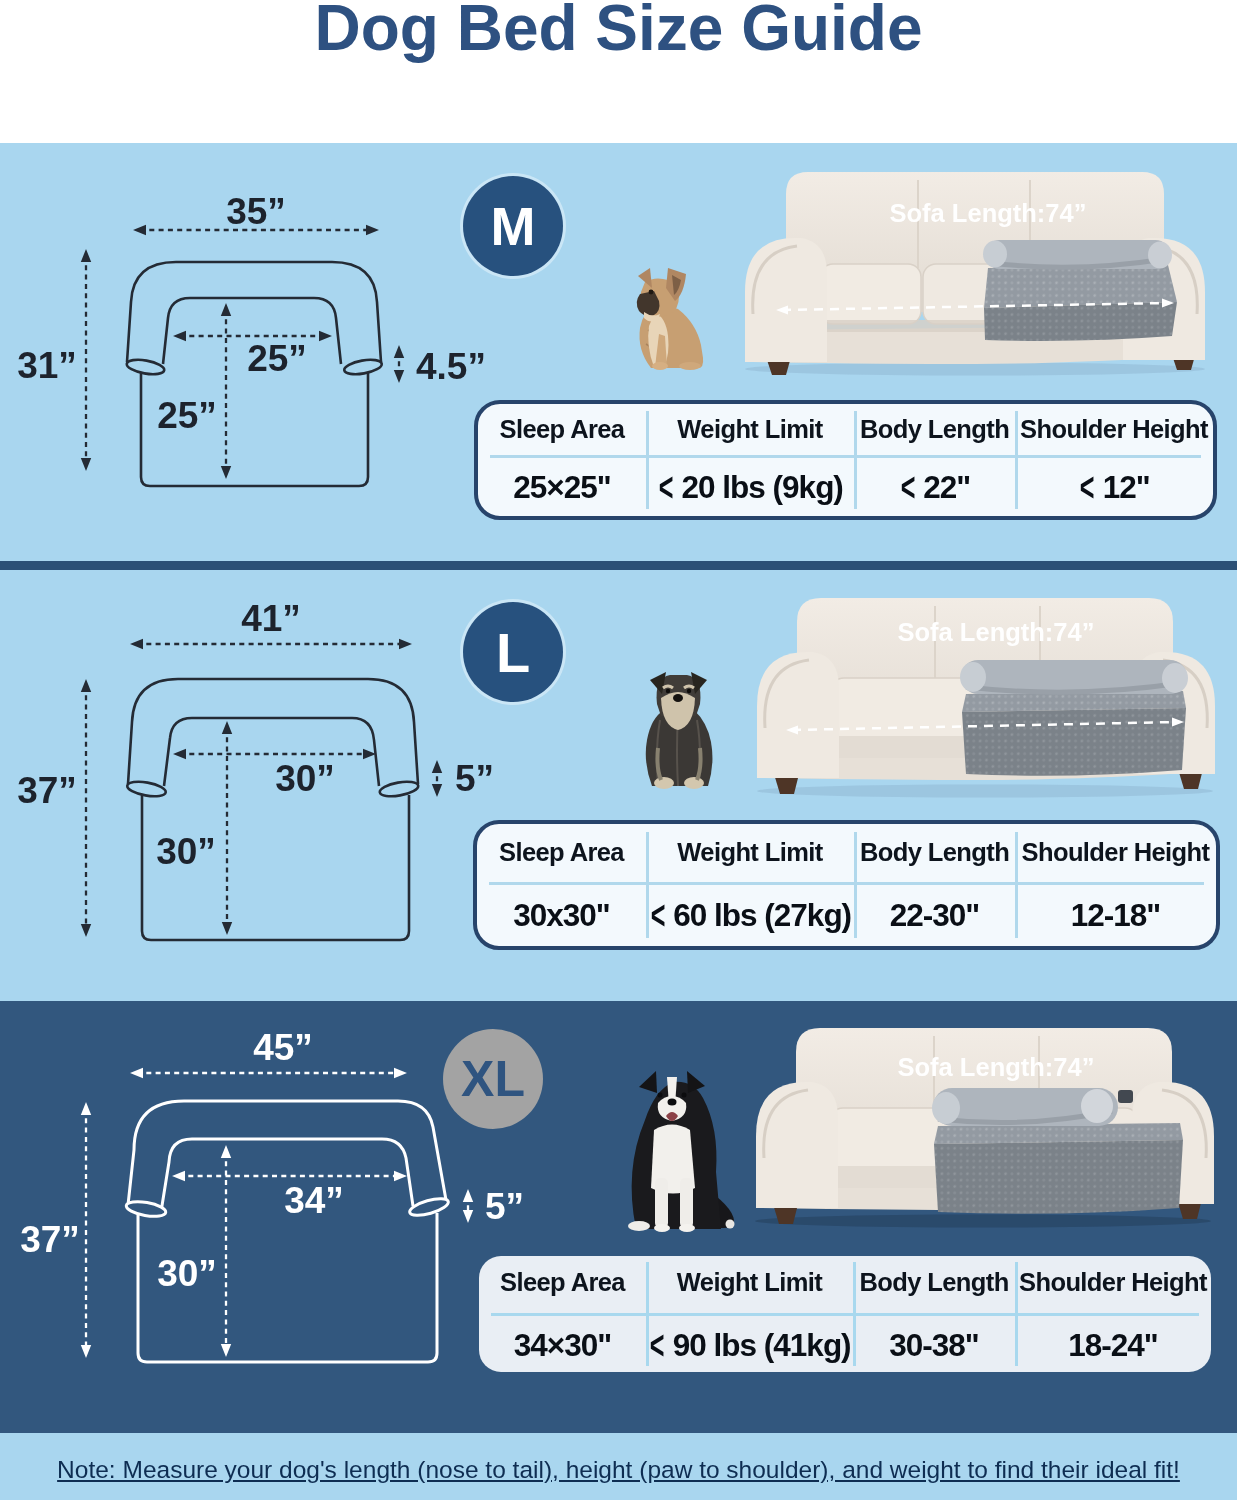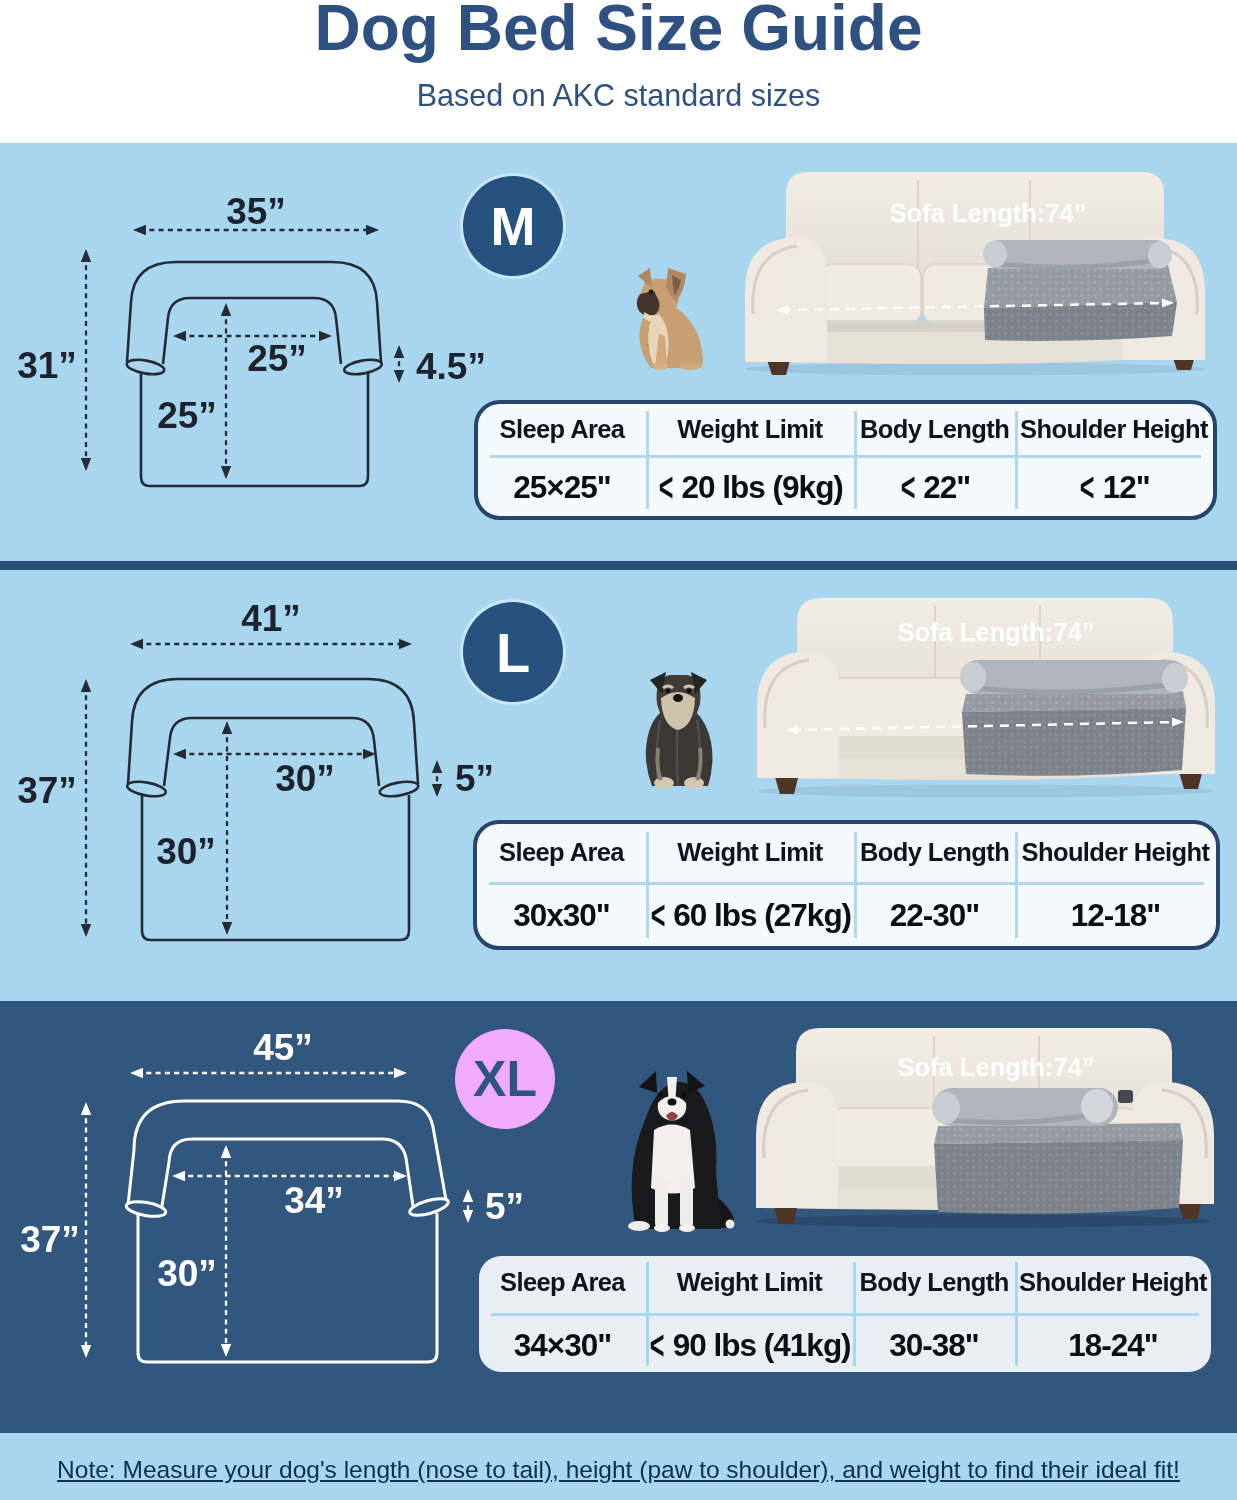--- a/index.html
+++ b/index.html
@@ -31,21 +31,20 @@
   .dlabw{font-family:"Liberation Sans",sans-serif;font-weight:bold;font-size:37px;fill:#ffffff;}
   .tbl-dark .tval .tcell{padding-top:10px;}
   .note{position:absolute;left:0;top:1456px;width:1237px;text-align:center;font-size:24.5px;color:#0e2d52;text-decoration:underline;}
 </style>
 </head>
 <body>
 <div class="page">
 
   <div class="title">Dog Bed Size Guide</div>
 
-  <div class="subtitle">Based on AKC standard sizes</div>
 
   <div class="band-light" style="top:143px;height:418px;"></div>
 
   <div class="sep" style="top:561px;height:9px;"></div>
 
   <div class="band-light" style="top:570px;height:431px;"></div>
 
   <div class="abs" style="left:0;top:1001px;width:1237px;height:432px;background:#32577e;"></div>
 
   <div class="band-light" style="top:1433px;height:67px;"></div>
@@ -180,21 +179,21 @@
   </svg>
 
   <div class="circle" style="left:463px;top:176px;width:100px;height:100px;background:#27517e;box-shadow:0 0 0 3px rgba(230,244,252,0.55);">
     <span style="color:#fff;font-weight:bold;font-size:54px;">M</span>
   </div>
 
   <div class="circle" style="left:463px;top:602px;width:100px;height:100px;background:#27517e;box-shadow:0 0 0 3px rgba(230,244,252,0.55);">
     <span style="color:#fff;font-weight:bold;font-size:56px;">L</span>
   </div>
 
-  <div class="circle" style="left:455px;top:1029px;width:100px;height:100px;background:#f0abfc;">
+  <div class="circle" style="left:443px;top:1029px;width:100px;height:100px;background:#a3a3a3;">
     <span style="color:#2f5480;font-weight:bold;font-size:50px;">XL</span>
   </div>
 
   <svg class="abs" style="left:725px;top:160px;" width="512" height="225" viewBox="725 160 512 225">
     <defs>
       <linearGradient id="creamv" x1="0" y1="0" x2="0" y2="1">
         <stop offset="0" stop-color="#f2ece5"></stop>
           <stop offset="1" stop-color="#e2dbd2"></stop>
       </linearGradient>
       <pattern id="quilt" width="9" height="9" patternUnits="userSpaceOnUse" patternTransform="rotate(45)">

